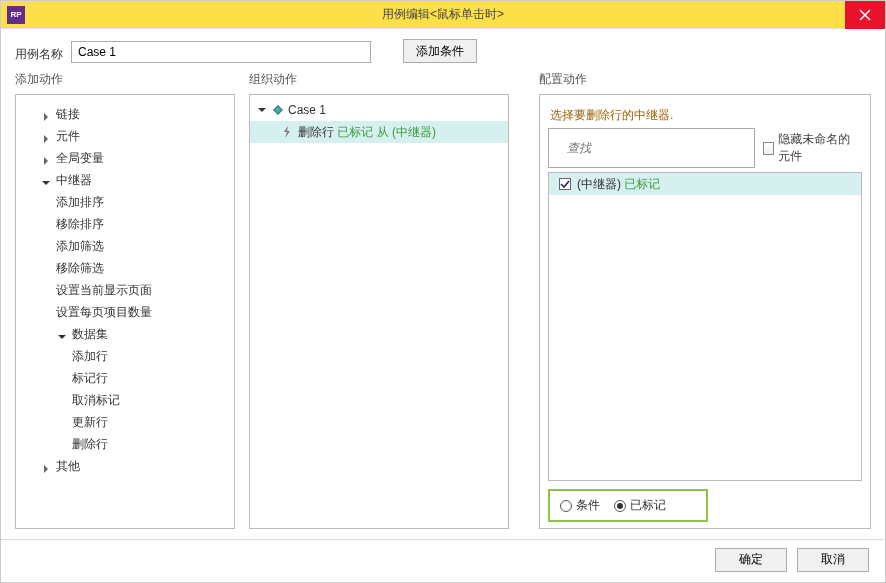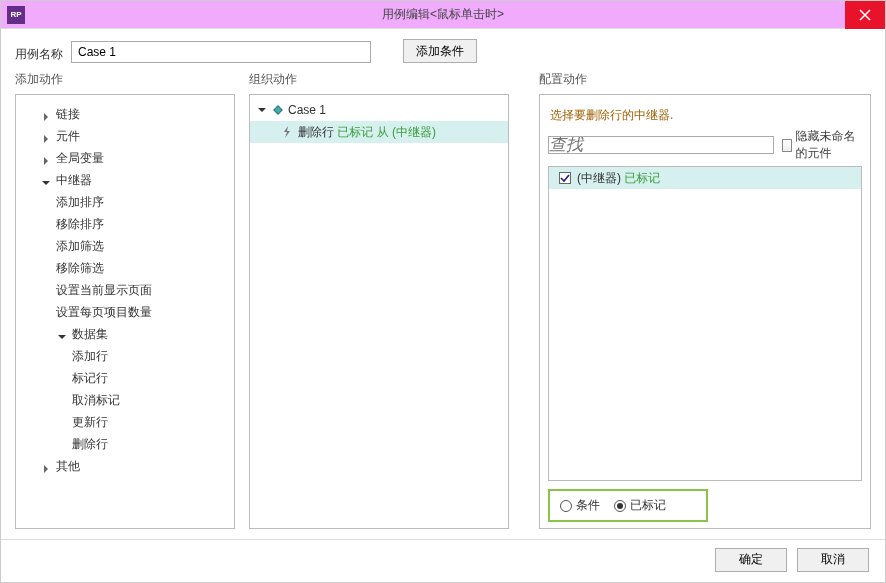--- a/index.html
+++ b/index.html
@@ -10,21 +10,21 @@
     background: #fff;
     color: #333;
     width: 886px;
     height: 583px;
     overflow: hidden;
     border: 1px solid #ccc;
   }
   
   .titlebar {
     height: 28px;
-    background: #f0abfc;
+    background: #fde047;
     border-bottom: 1px solid #ddd;
     display: flex;
     align-items: center;
     position: relative;
   }
   .app-icon {
     width: 18px; height: 18px;
     background: #652d8a;
     margin-left: 6px;
     display: flex; align-items: center; justify-content: center;
@@ -134,24 +134,24 @@
   }
   .green { color: #3a9c3a; }
 
   
   .cfg-label { color: #a16207; margin: 6px 0 4px 2px; }
   .cfg-top {
     display: flex; align-items: center; gap: 8px;
     margin-bottom: 4px;
   }
   .search-input {
-    width: 230px; height: 18px;
+    width: 230px; height: 40px;
     border: 1px solid #aaa;
-    padding: 2px 0;
-    font-size: 17px; font-style: italic; color: #888;
+    padding: 2px 18px;
+    font-size: 12px; font-style: italic; color: #888;
     font-family: inherit;
   }
   .chk-line { display: flex; align-items: center; gap: 4px; color: #404040; }
   .chk-box {
     width: 13px; height: 13px;
     border: 1px solid #888;
     background: linear-gradient(#fff,#eee);
     display: inline-block;
   }
   .list-panel {

